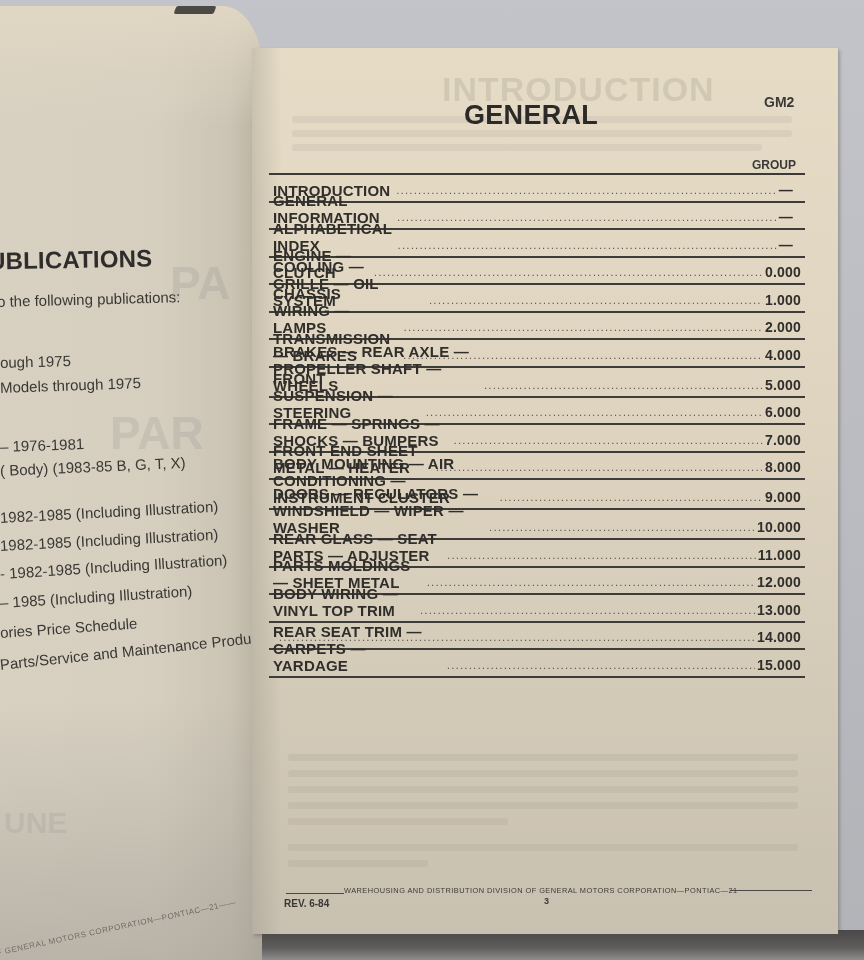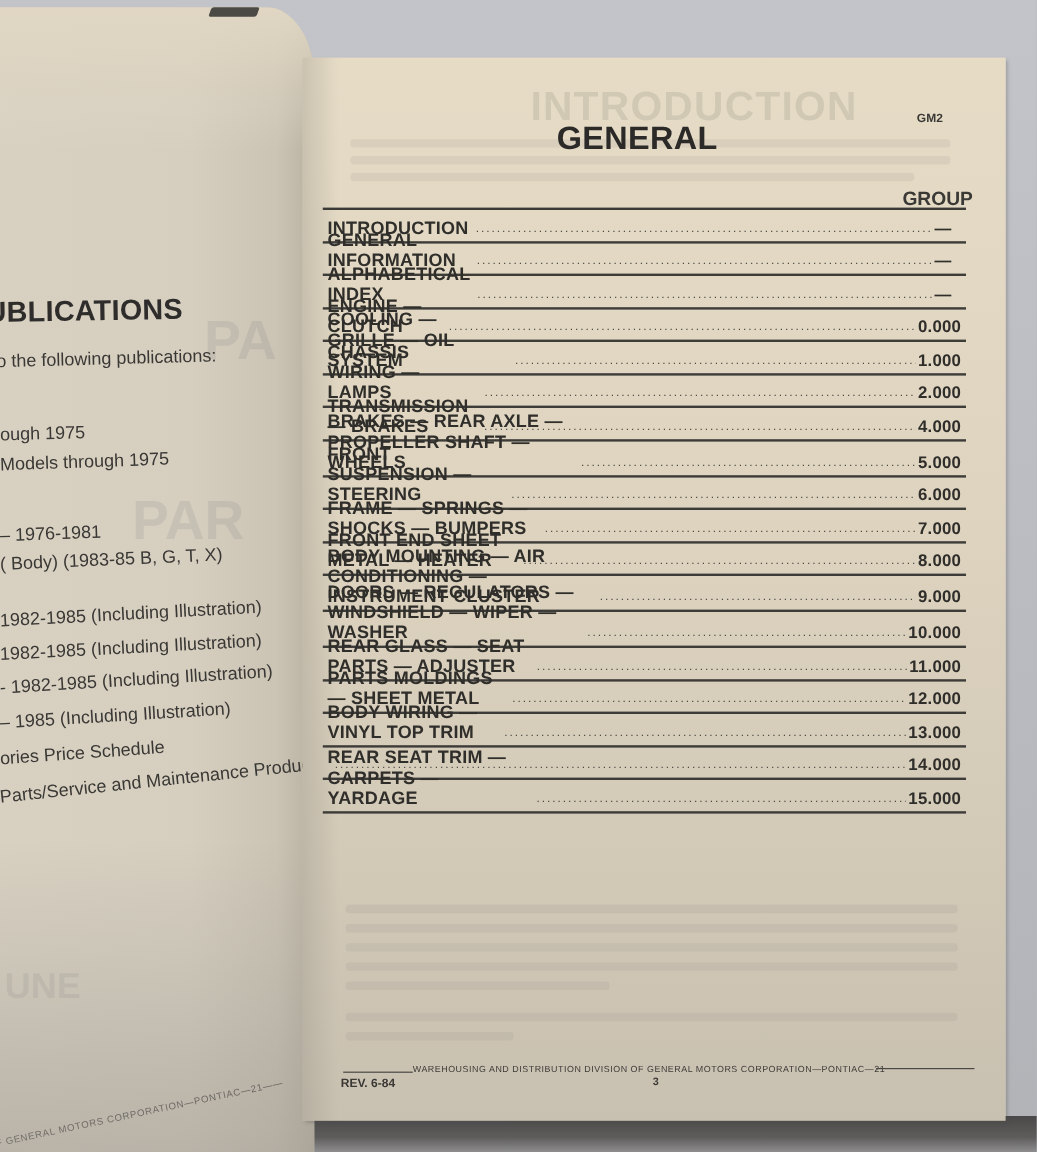--- a/index.html
+++ b/index.html
@@ -69,24 +69,24 @@
       color: rgba(120,115,108,0.18); letter-spacing: 1px;
     }
     .ghost-line {
       position: absolute; height: 7px; background: rgba(130,126,120,0.12); border-radius: 3px;
     }
     .contents-title {
       position: absolute; left: 212px; top: 52px; font-size: 27px; font-weight: bold;
       color: #2b2a28; letter-spacing: 0.3px;
     }
     .doc-code {
-      position: absolute; left: 512px; top: 46px; font-size: 10px; font-weight: bold; color: #3a3936;
+      position: absolute; left: 512px; top: 46px; font-size: 14px; font-weight: bold; color: #3a3936;
     }
     .group-header {
-      position: absolute; left: 500px; top: 110px; font-size: 16px; font-weight: bold; color: #3a3936;
+      position: absolute; left: 500px; top: 110px; font-size: 12px; font-weight: bold; color: #3a3936;
     }
     .toc {
       position: absolute; left: 17px; top: 125px; width: 536px;
     }
     .toc-top-rule { height: 2px; background: #3b3a37; }
     .toc-row {
       position: relative; border-bottom: 2px solid #3d3c39;
       display: flex; align-items: flex-end;
       font-size: 15px; font-weight: bold; color: #2f2e2b; letter-spacing: 0.2px;
       padding: 0 4px 2px 4px;

